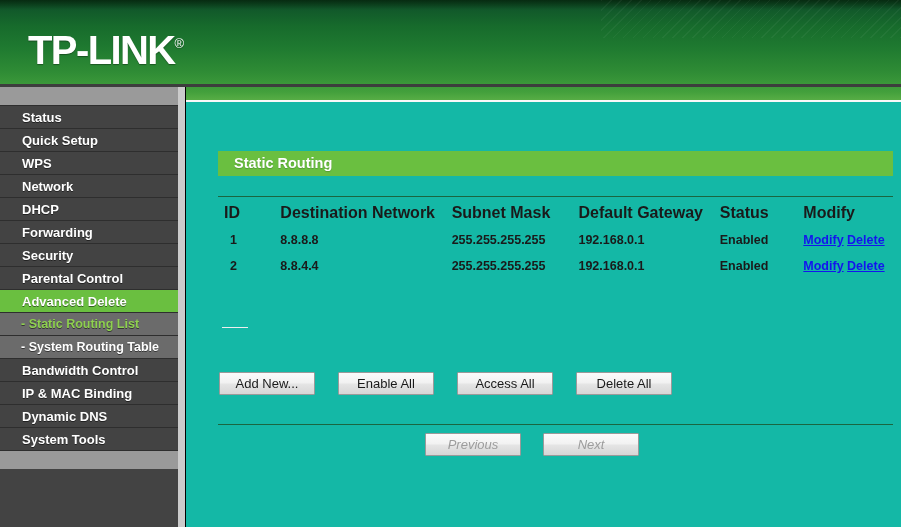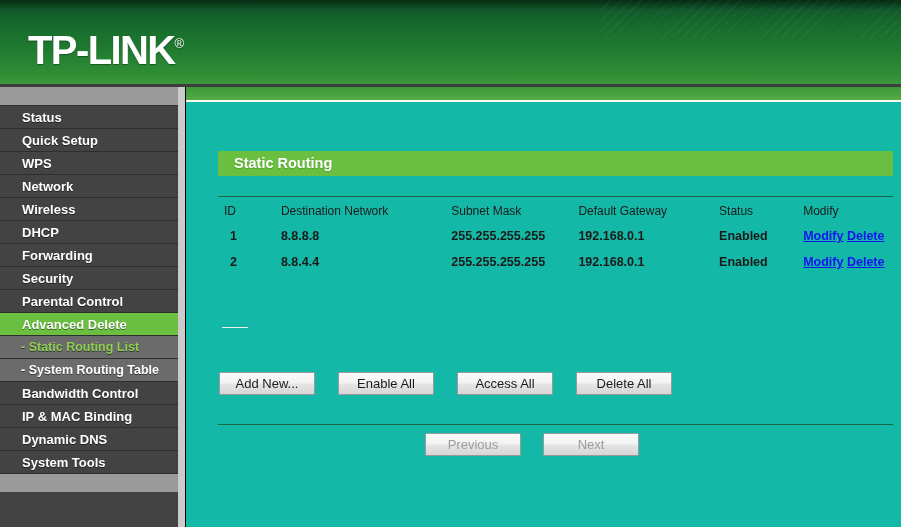--- a/index.html
+++ b/index.html
@@ -183,23 +183,23 @@
   
   #routing-table {
     position: absolute;
     left: 32px; top: 102px;
     width: 675px;
     border-collapse: collapse;
     font-size: 13px;
   }
   #routing-table th {
     text-align: left;
-    font-weight: normal;
+    font-weight: bold;
     color: #1a1a1a;
-    font-size: 12px;
+    font-size: 16px;
     padding: 0 0 11px 0;
     white-space: nowrap;
   }
   #routing-table td {
     text-align: left;
     color: #1a1a1a;
     font-size: 12.5px;
     font-weight: bold;
     padding: 0 0 12px 0;
     white-space: nowrap;
@@ -241,20 +241,21 @@
     padding: 0 0;
     cursor: pointer;
     white-space: nowrap;
     font-family: "Liberation Sans", sans-serif;
   }
   #pager {
     position: absolute;
     left: 239px; top: 331px;
     display: flex;
     gap: 22px;
+    font-style: italic;
   }
   .btn.disabled {
     color: #9c9c9c;
     cursor: default;
   }
 </style>
 </head>
 <body>
 
 <div id="app">
@@ -266,21 +267,20 @@
   </div>
   <div id="header-underline"></div>
 
   <div id="sidebar">
     <div id="sidebar-topbar"></div>
     <div id="nav-list">
         <div class="nav-item">Status</div>
         <div class="nav-item">Quick Setup</div>
         <div class="nav-item">WPS</div>
         <div class="nav-item">Network</div>
-        <div class="nav-item">Wireless</div>
         <div class="nav-item">DHCP</div>
         <div class="nav-item">Forwarding</div>
         <div class="nav-item">Security</div>
         <div class="nav-item">Parental Control</div>
         <div class="nav-item active">Advanced Delete</div>
         <div class="nav-item sub active-sub">- Static Routing List</div>
         <div class="nav-item sub">- System Routing Table</div>
         <div class="nav-item">Bandwidth Control</div>
         <div class="nav-item">IP &amp; MAC Binding</div>
         <div class="nav-item">Dynamic DNS</div>

